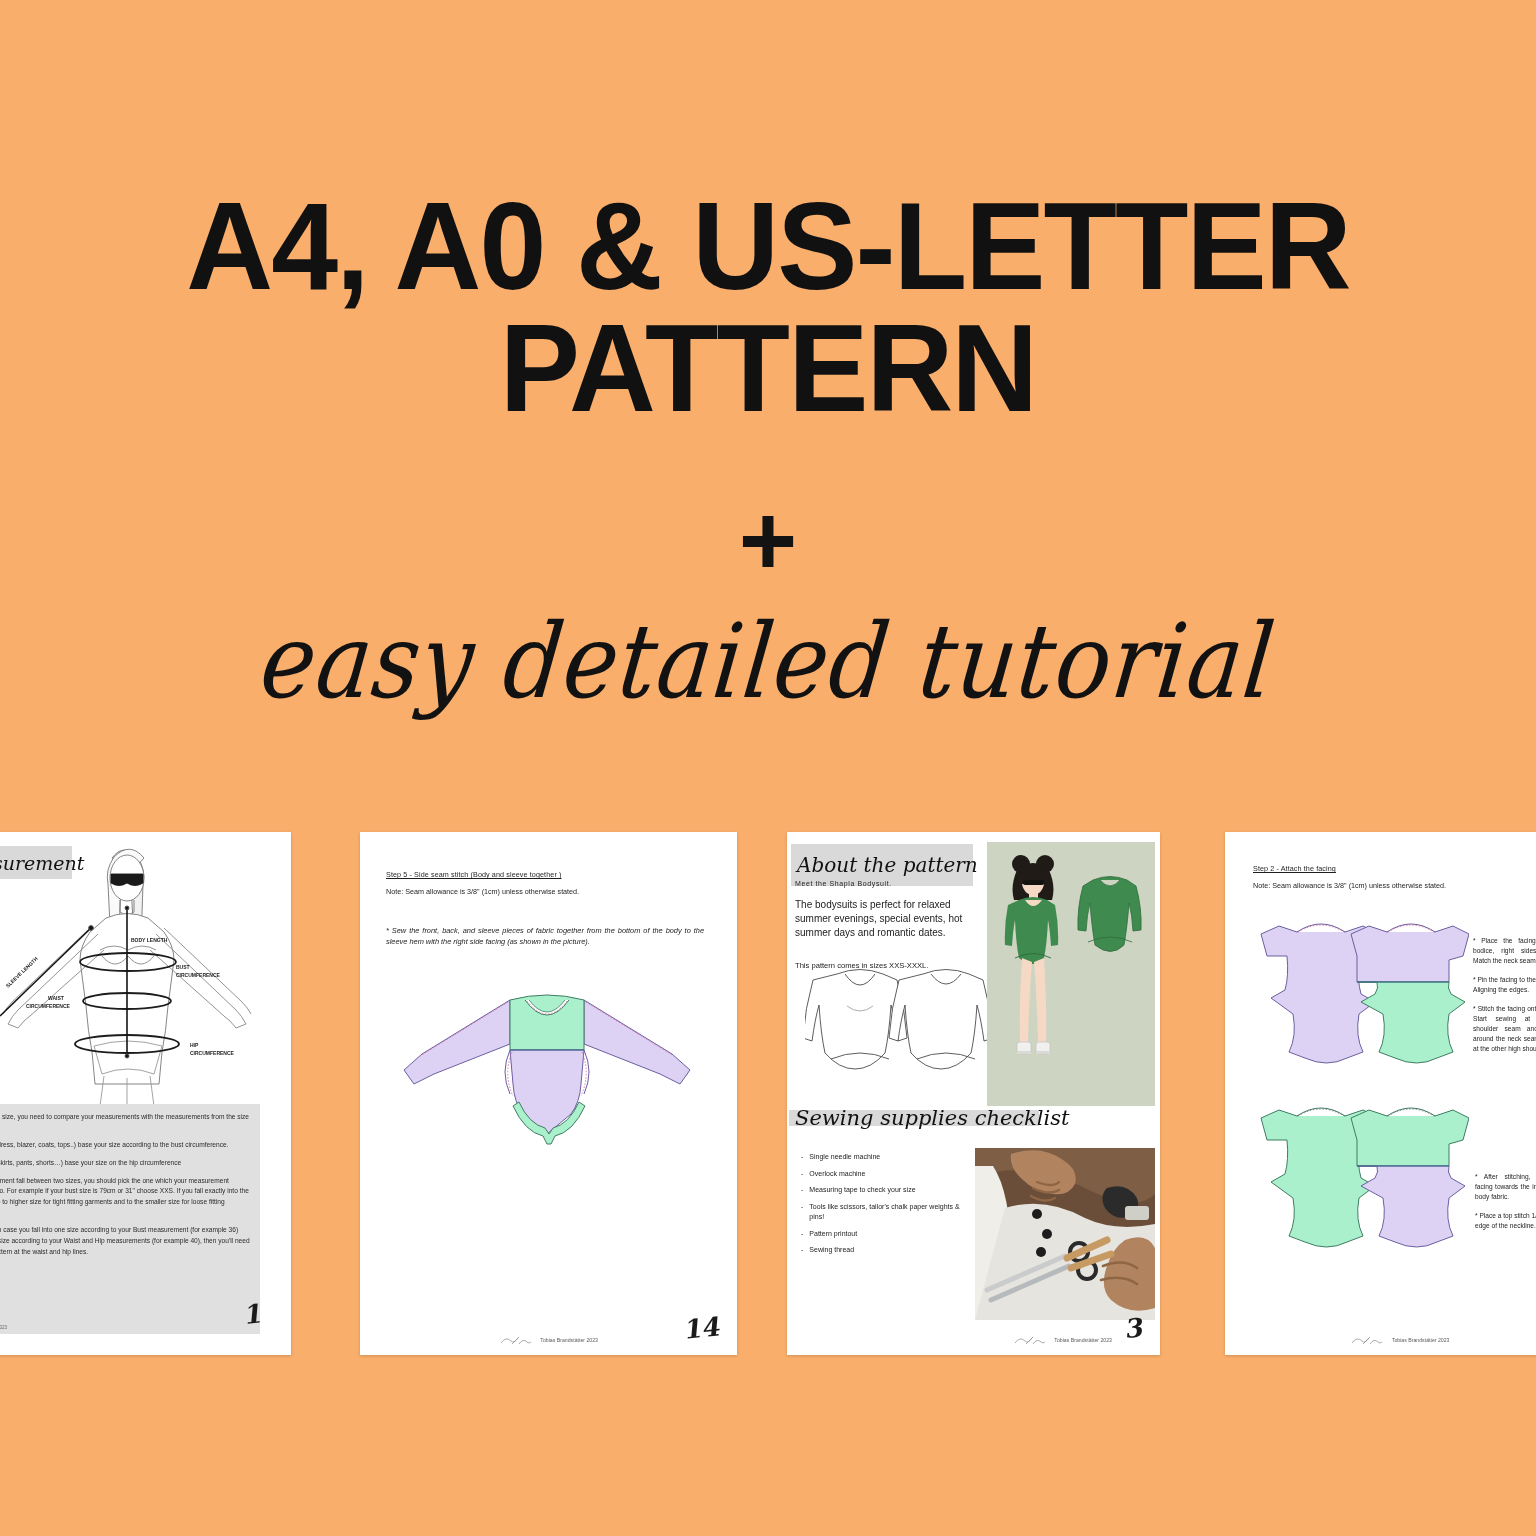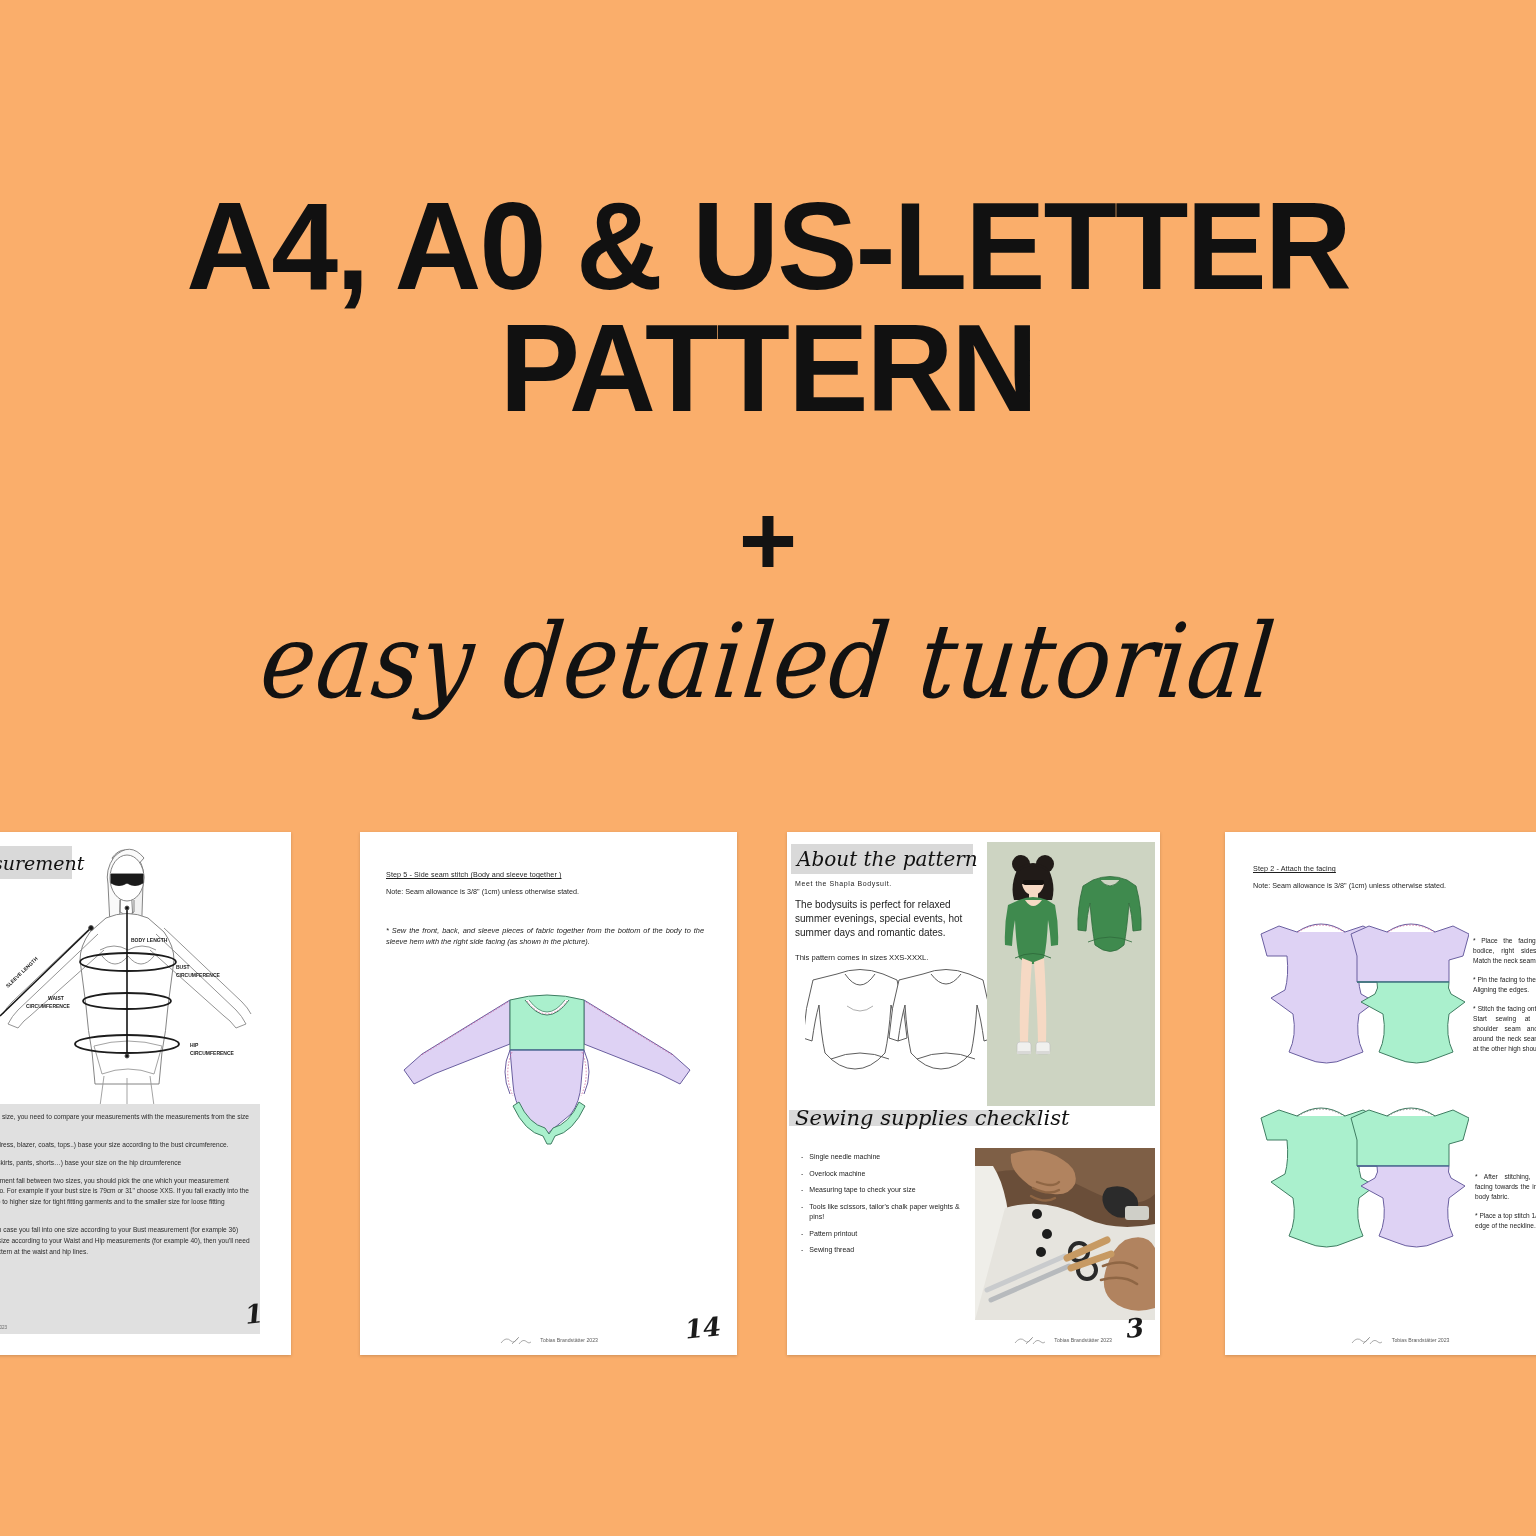--- a/index.html
+++ b/index.html
@@ -241,28 +241,28 @@
       <span>Tobias Brandstätter 2023</span>
     </div>
 
     <div class="pagenum">14</div>
   </div>
 </div>
 
 <div class="page" id="page3">
   <div class="pg-inner">
 
-    <div class="hdr-band" style="left:4px; top:12px; width:182px; height:30px; padding-left:6px;">
+    <div class="hdr-band" style="left:4px; top:12px; width:182px; height:42px; padding-left:6px;">
       <span class="hdr-script" style="font-size:20px;">About the pattern</span>
     </div>
 
     <div style="position:absolute; left:8px; top:48px; width:184px;">
       <div style="font-size:7px; color:#1f1f1f; letter-spacing:0.6px;">Meet the Shapla Bodysuit.</div>
       <div style="font-size:10px; color:#222; line-height:1.42; margin-top:11px;">The bodysuits is perfect for relaxed summer evenings, special events, hot summer days and romantic dates.</div>
-      <div style="font-size:7.6px; color:#222; margin-top:12px;">This pattern comes in sizes XXS-XXXL.</div>
+      <div style="font-size:7.6px; color:#222; margin-top:20px;">This pattern comes in sizes XXS-XXXL.</div>
     </div>
 
     <svg style="position:absolute; left:18px; top:134px;" width="182" height="126" viewBox="0 0 182 126">
       <g fill="#ffffff" stroke="#4b4b4b" stroke-width="0.9">
 
         <path d="M32 8 q23 -9 46 0 l14 6 q8 28 10 58 l-9 3 q-3 -22 -7 -36 q-2 30 -6 48 q-14 16 -30 16 q-16 0 -30 -16 q-4 -18 -6 -48 q-4 14 -7 36 l-9 -3 q2 -30 10 -58 Z"></path>
         <path d="M40 8 q15 22 30 0" fill="#fff"></path>
         <path d="M42 40 q13 10 26 0" fill="none" stroke="#777" stroke-width="0.6"></path>
         <path d="M26 93 q29 -12 58 0" fill="none"></path>
 

